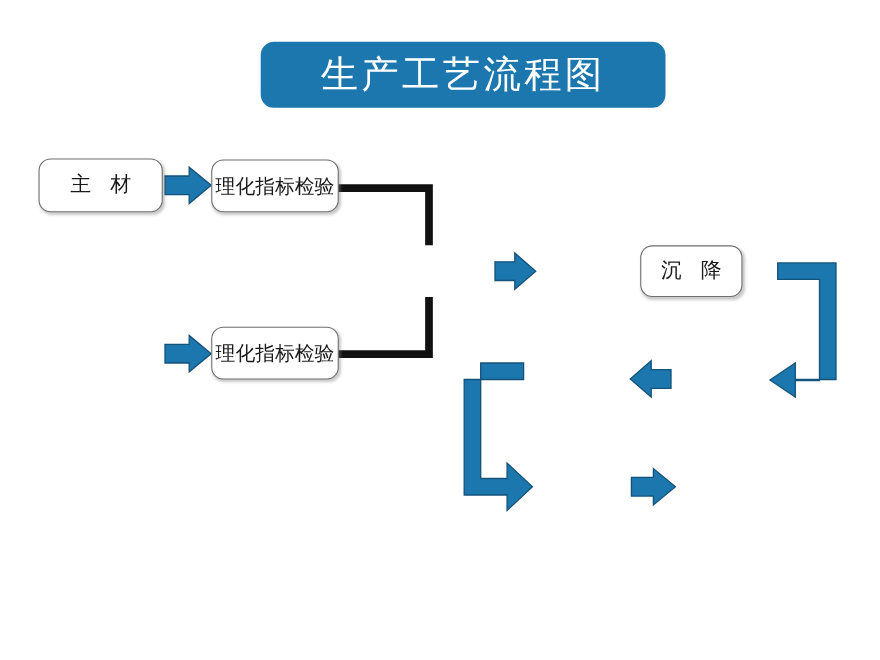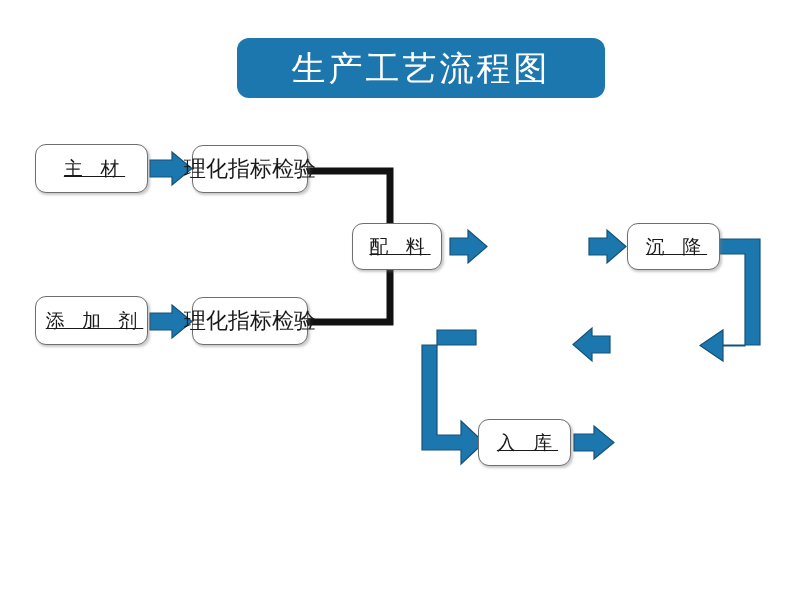--- a/index.html
+++ b/index.html
@@ -54,22 +54,22 @@
     align-items: center;
     justify-content: center;
     box-shadow: 1.5px 2px 2.5px rgba(120,120,120,0.40);
   }
   .node .label {
     color: #1a1a1a;
     font-size: 19px;
     line-height: 1;
     white-space: nowrap;
   }
-  .node.spaced .label { letter-spacing: 6px; text-indent: 6px; text-decoration: underline; }
-  .node.tight  .label { letter-spacing: 0px; font-size: 22px; }
+  .node.spaced .label { letter-spacing: 6px; text-indent: 6px; }
+  .node.tight  .label { letter-spacing: 0px; font-size: 18px; }
 
   
   #links {
     position: absolute;
     left: 0; top: 0;
     width: 800px; height: 600px;
     pointer-events: none;
   }
 </style>
 </head>
@@ -128,37 +128,28 @@
   </svg>
 
   <div class="node spaced" style="left:35px; top:144px; width:113px; height:49px;">
     <span class="label">主 材</span>
   </div>
 
   <div class="node tight" style="left:192px; top:145px; width:116px; height:48px;">
     <span class="label">理化指标检验</span>
   </div>
 
-  <div class="node spaced" style="left:35px; top:296px; width:113px; height:49px;">
-    <span class="label">添 加 剂</span>
-  </div>
 
   <div class="node tight" style="left:192px; top:297px; width:116px; height:48px;">
     <span class="label">理化指标检验</span>
   </div>
 
-  <div class="node spaced" style="left:352px; top:223px; width:90px; height:47px;">
-    <span class="label">配 料</span>
-  </div>
 
 
-  <div class="node spaced" style="left:627px; top:223px; width:93px; height:47px;">
+  <div class="node spaced" style="left:582px; top:223px; width:93px; height:47px;">
     <span class="label">沉 降</span>
   </div>
 
 
 
-  <div class="node spaced" style="left:478px; top:419px; width:93px; height:47px;">
-    <span class="label">入 库</span>
-  </div>
 
 
 </div>
 
 </body></html>

